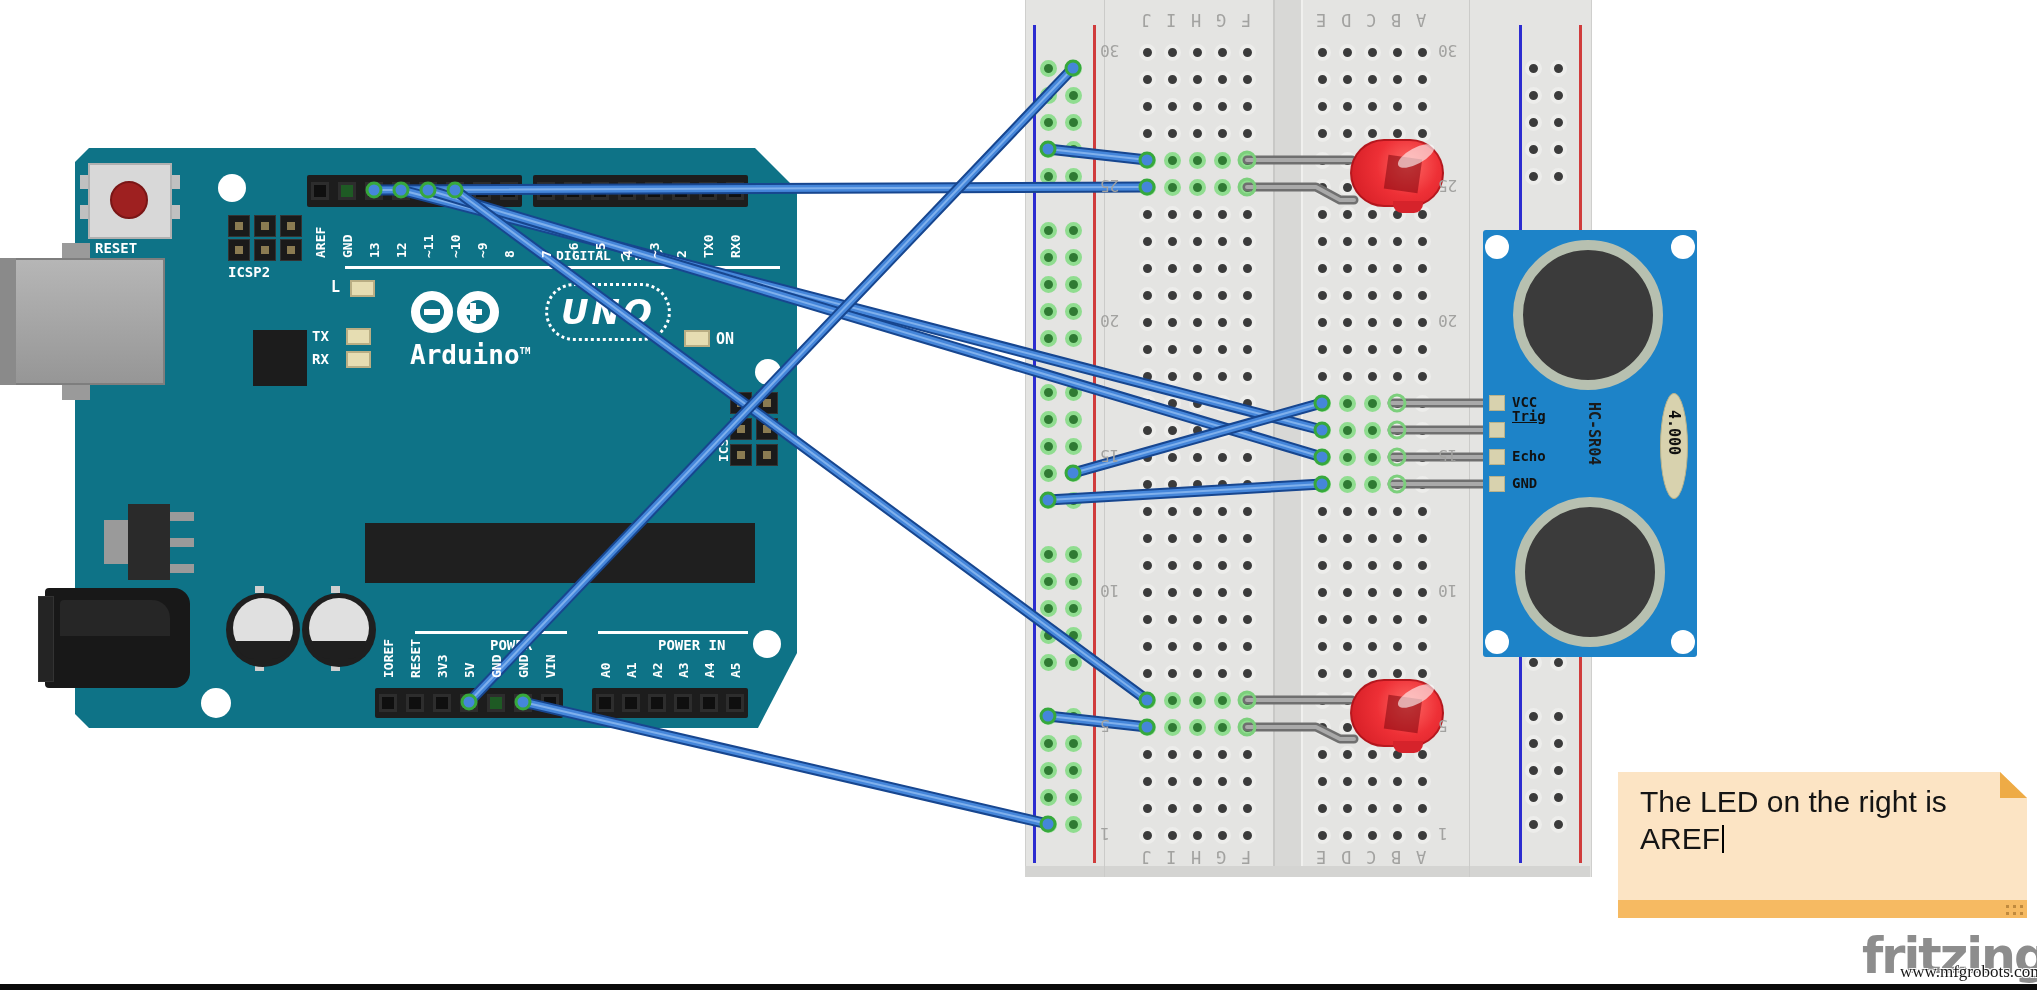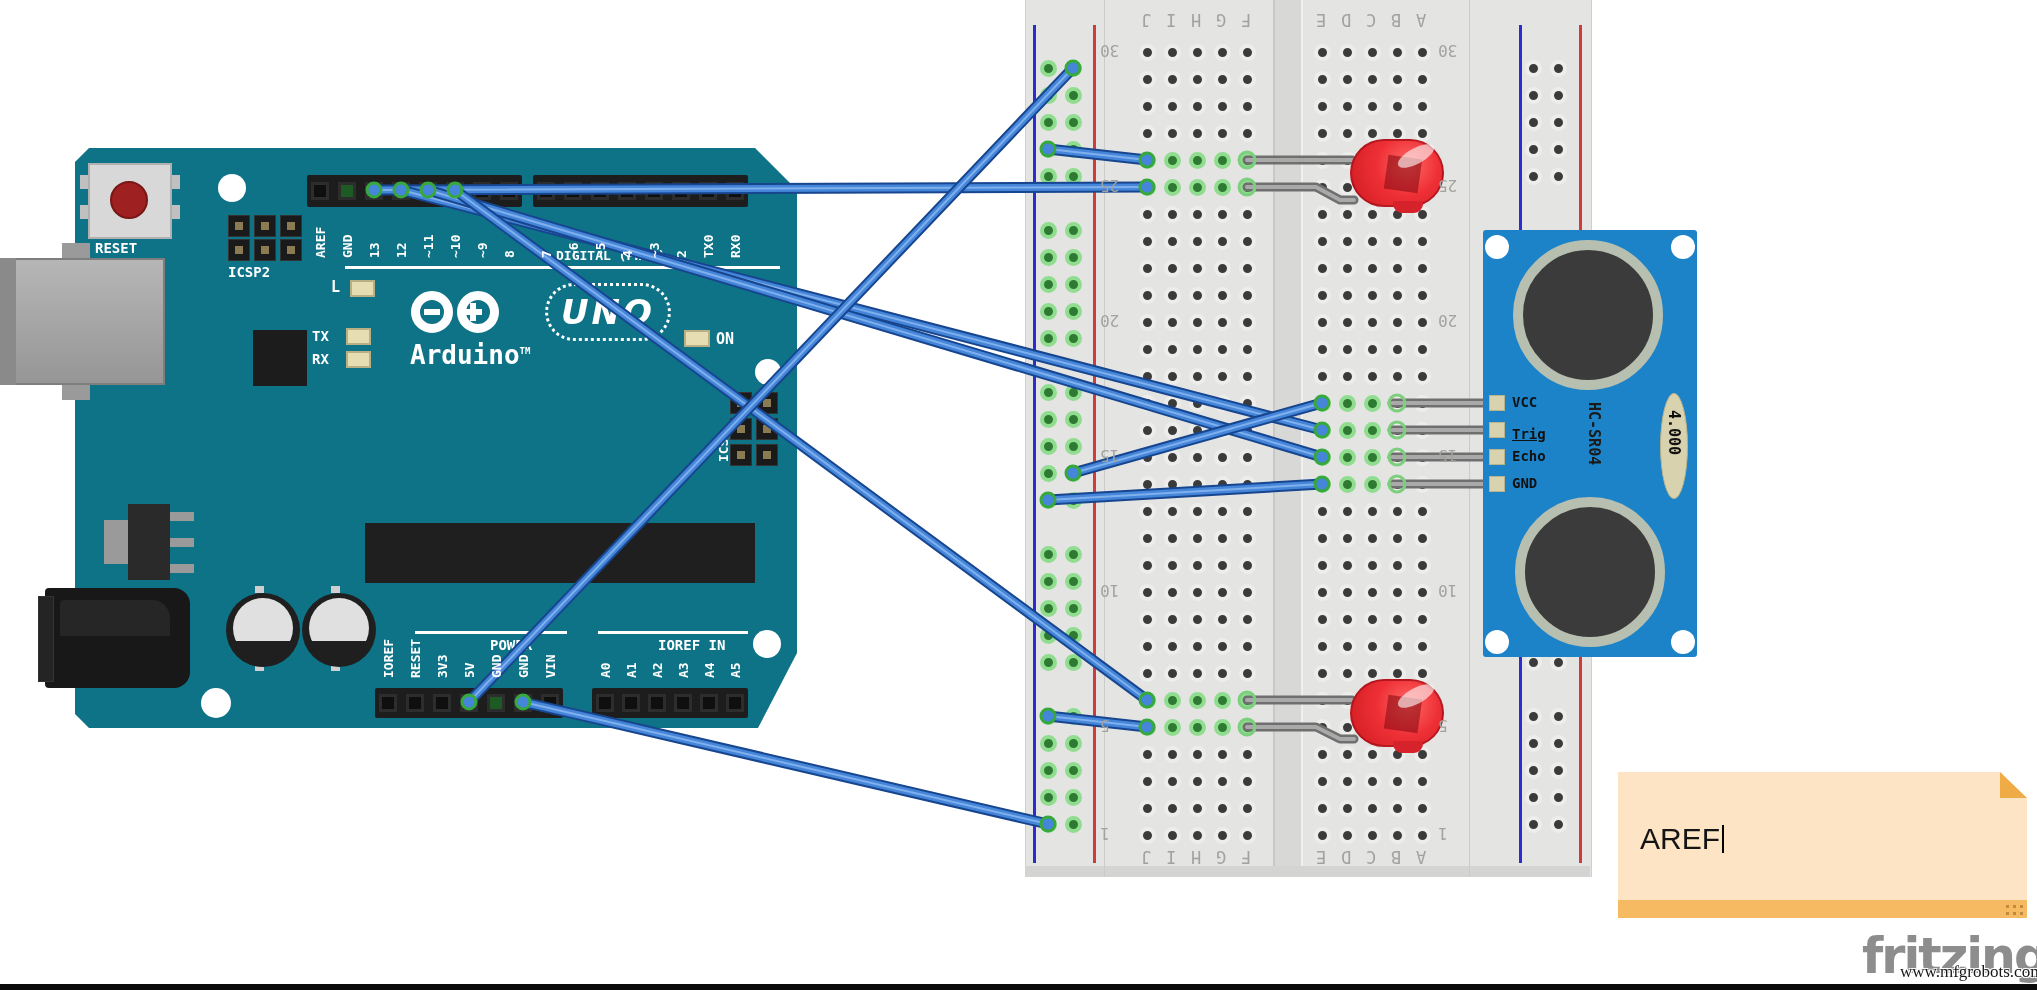--- a/index.html
+++ b/index.html
@@ -535,21 +535,21 @@
       <div class="pinsq" style="left: 726px; top: 694px; position: absolute;"></div>
       <div class="" style="left: 341px; top: 185px; width: 12px; height: 12px; background: rgb(30, 90, 36); position: absolute;"></div>
       <div class="" style="left: 490px; top: 697px; width: 12px; height: 12px; background: rgb(30, 90, 36); position: absolute;"></div>
     </div>
 
   <div class="abs silk-line" style="left:345px;top:266px;width:435px;"></div>
   <div class="abs silk" style="left:556px;top:248px;font-size:13px;">DIGITAL (PWM~)</div>
   <div class="abs silk-line" style="left:415px;top:631px;width:152px;"></div>
   <div class="abs silk" style="left:490px;top:637px;font-size:14px;">POWER</div>
   <div class="abs silk-line" style="left:598px;top:631px;width:150px;"></div>
-  <div class="abs silk" style="left:658px;top:637px;font-size:14px;">IOREF IN</div>
+  <div class="abs silk" style="left:658px;top:637px;font-size:14px;">POWER IN</div>
 
   <div class="abs silk" style="left:331px;top:278px;font-size:15px;">L</div>
   <div class="abs ledrect" style="left:350px;top:280px;width:25px;height:17px;"></div>
   <div class="abs silk" style="left:312px;top:328px;font-size:14px;">TX</div>
   <div class="abs ledrect" style="left:346px;top:328px;width:25px;height:17px;"></div>
   <div class="abs silk" style="left:312px;top:351px;font-size:14px;">RX</div>
   <div class="abs ledrect" style="left:346px;top:351px;width:25px;height:17px;"></div>
   <div class="abs ledrect" style="left:684px;top:330px;width:26px;height:17px;"></div>
   <div class="abs silk" style="left:716px;top:330px;font-size:15px;">ON</div>
 
@@ -639,21 +639,21 @@
     <div class="mhole" style="left:188px;top:5px;width:24px;height:24px;"></div>
     <div class="mhole" style="left:2px;top:400px;width:24px;height:24px;"></div>
     <div class="mhole" style="left:188px;top:400px;width:24px;height:24px;"></div>
     <div class="vtext" style="left:120px;top:172px;font-size:15px;color:#1b1b1b;">HC-SR04</div>
     <div class="abs" style="left:177px;top:163px;width:28px;height:106px;border-radius:50%;background:#d8d2ae;border:1px solid #b9b28a;box-sizing:border-box;"></div>
     <div class="vtext" style="left:200px;top:180px;font-size:15px;color:#111;">4.000</div>
     <div id="sensor-pins">
         <div class="pad" style="left: 6px; top: 165px;"></div>
         <div class="sensor-pin-label" style="left: 29px; top: 164px;">VCC</div>
         <div class="pad" style="left: 6px; top: 192px;"></div>
-        <div class="sensor-pin-label" style="left: 29px; top: 196px; text-decoration: underline;">Trig</div>
+        <div class="sensor-pin-label" style="left: 29px; top: 178px; text-decoration: underline;">Trig</div>
         <div class="pad" style="left: 6px; top: 219px;"></div>
         <div class="sensor-pin-label" style="left: 29px; top: 218px;">Echo</div>
         <div class="pad" style="left: 6px; top: 246px;"></div>
         <div class="sensor-pin-label" style="left: 29px; top: 245px;">GND</div>
       </div>
   </div>
 
   <div class="led-body" style="left:1350px;top:139px;">
     <div class="led-flag" style="left:34px;top:16px;"></div>
     <div class="led-glint" style="left:44px;top:7px;"></div>
@@ -723,21 +723,21 @@
   <div class="abs" id="note-bar"></div>
   <div class="abs" id="note-dots">
       <div style="position: absolute; left: 2006px; top: 905px; width: 3px; height: 3px; background: rgb(192, 138, 62);"></div>
       <div style="position: absolute; left: 2013px; top: 905px; width: 3px; height: 3px; background: rgb(192, 138, 62);"></div>
       <div style="position: absolute; left: 2020px; top: 905px; width: 3px; height: 3px; background: rgb(192, 138, 62);"></div>
       <div style="position: absolute; left: 2006px; top: 912px; width: 3px; height: 3px; background: rgb(192, 138, 62);"></div>
       <div style="position: absolute; left: 2013px; top: 912px; width: 3px; height: 3px; background: rgb(192, 138, 62);"></div>
       <div style="position: absolute; left: 2020px; top: 912px; width: 3px; height: 3px; background: rgb(192, 138, 62);"></div>
     </div>
   <div class="abs" id="note-text">
-    <br>
+    <span>The LED on the right is</span><br>
     <span>AREF</span><span class="cursor"></span>
   </div>
   <div class="abs" id="fritzing-logo">fritzing</div>
   <div class="abs" id="watermark">www.mfgrobots.com</div>
   <div class="abs" id="bottom-bar"></div>
 <div class="bb-label" style="left: 1141px; top: 10px; position: absolute;">J</div>
     <div class="bb-label" style="left: 1141px; top: 847px; position: absolute;">J</div>
     <div class="bb-label" style="left: 1166px; top: 10px; position: absolute;">I</div>
     <div class="bb-label" style="left: 1166px; top: 847px; position: absolute;">I</div>
     <div class="bb-label" style="left: 1191px; top: 10px; position: absolute;">H</div>

